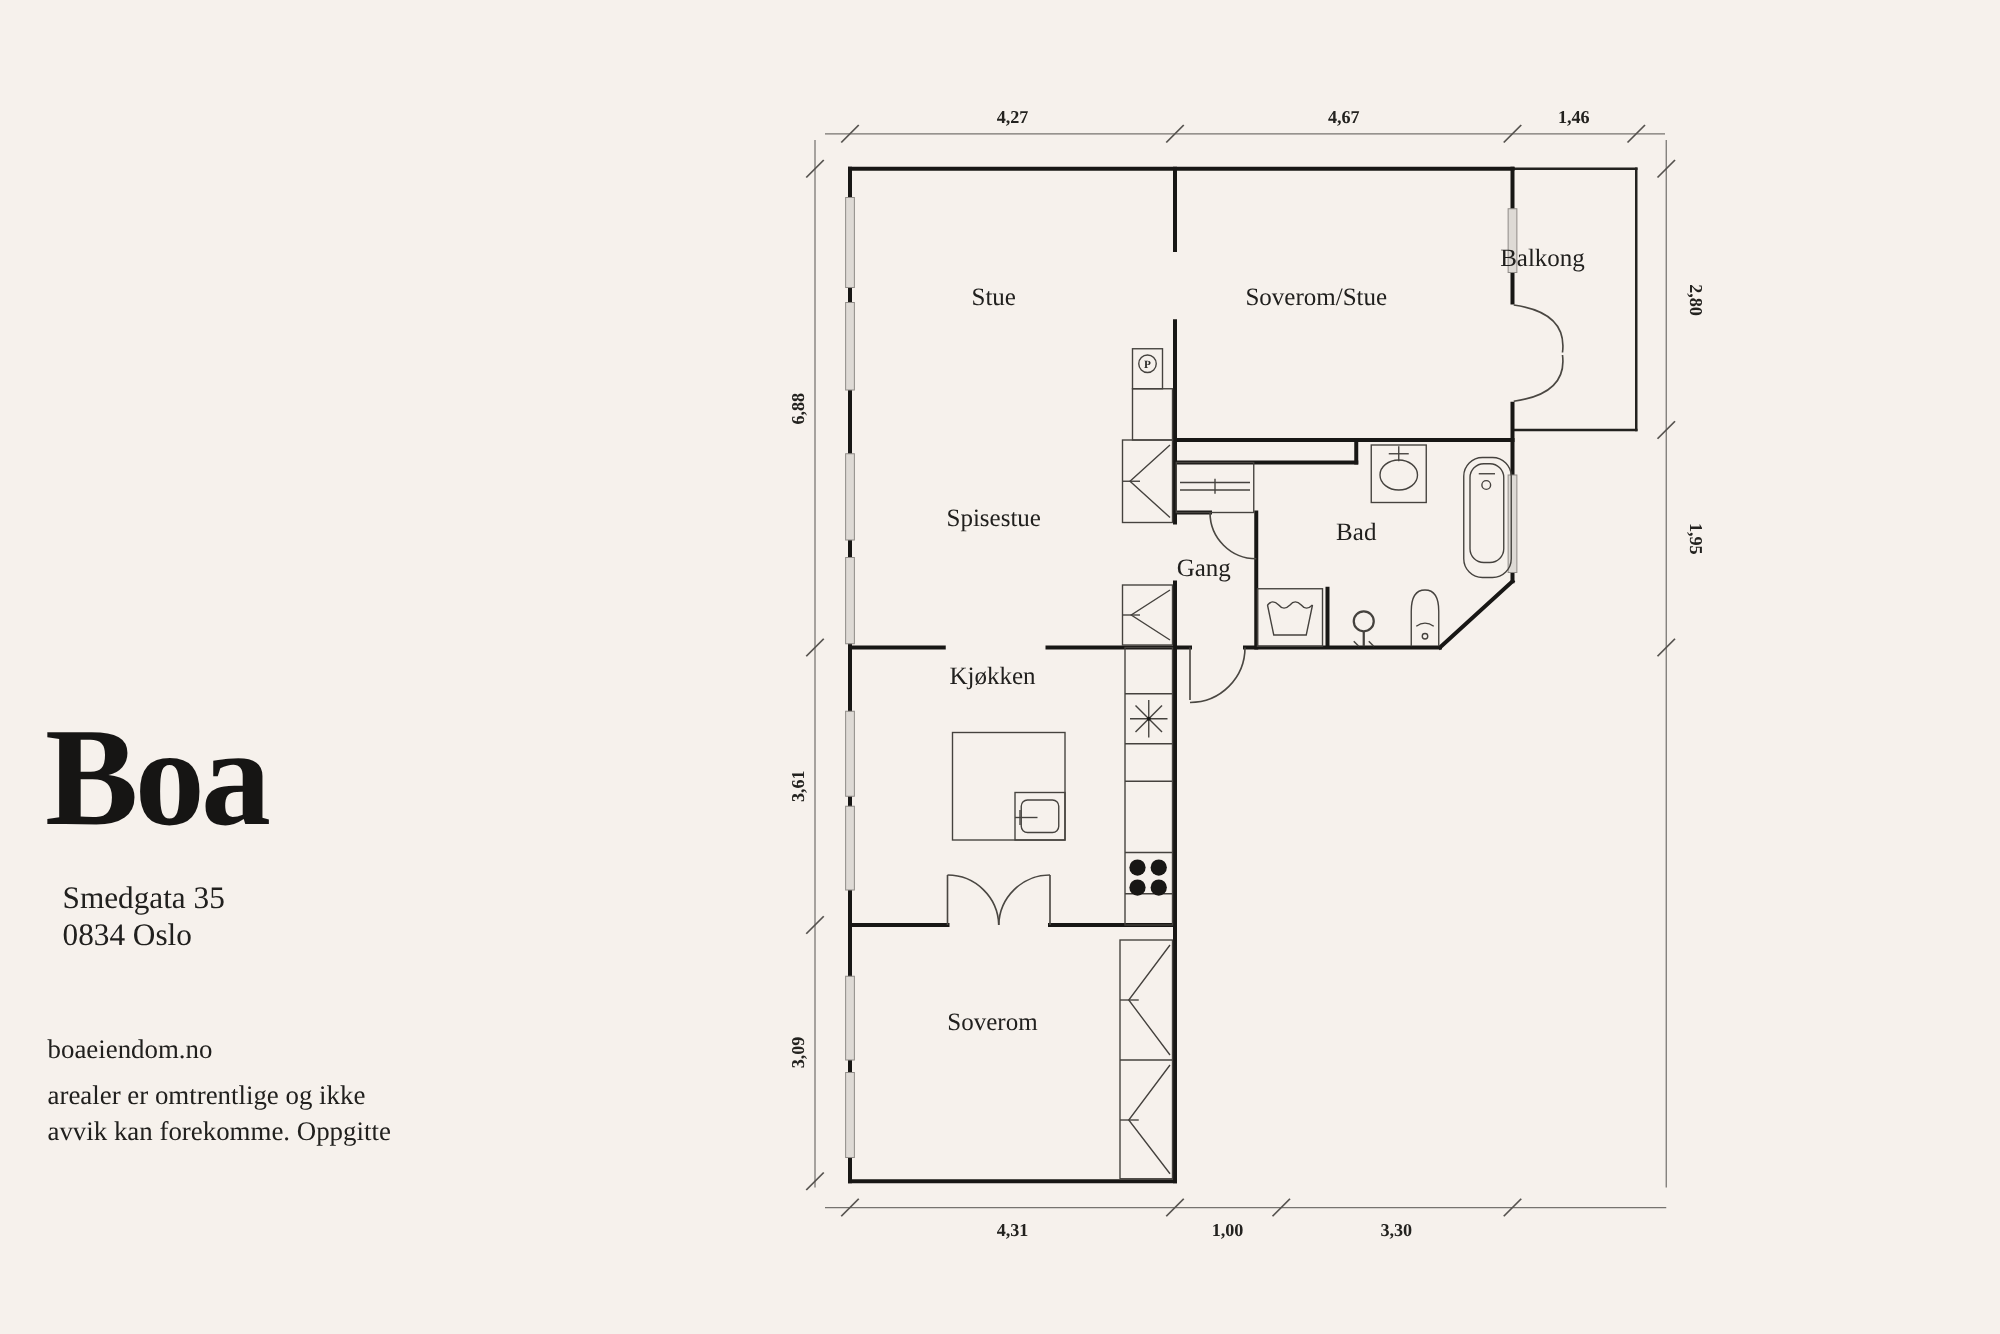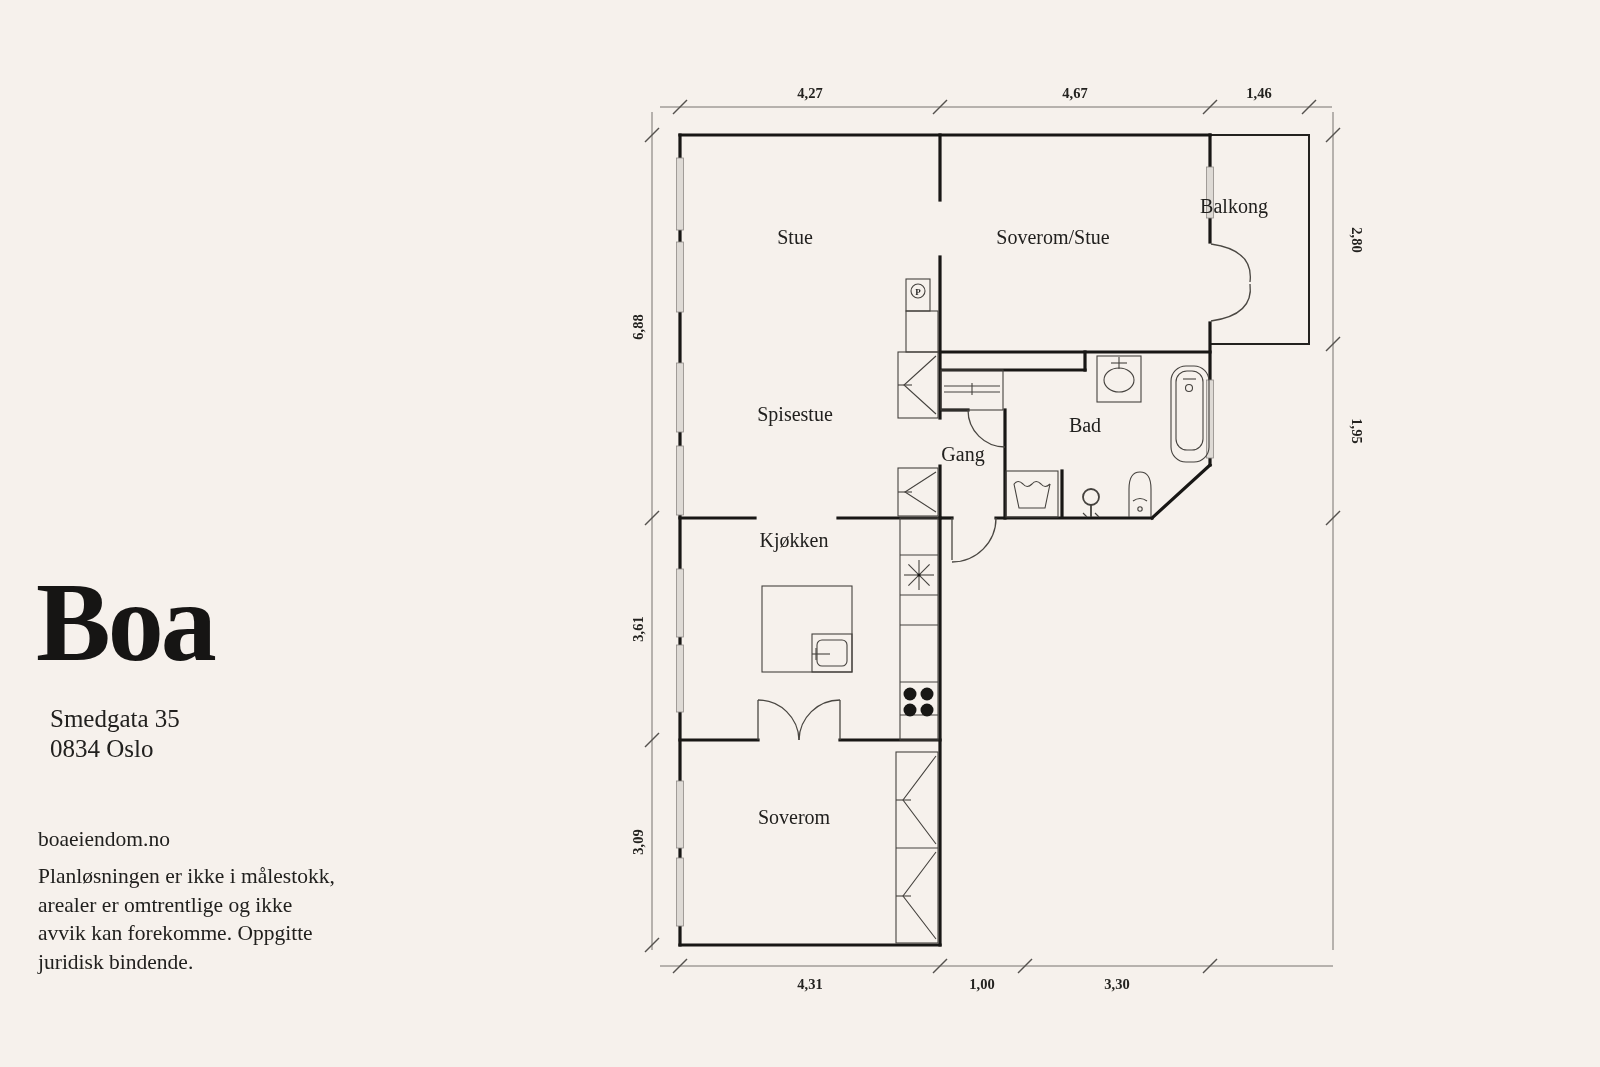--- a/index.html
+++ b/index.html
@@ -39,24 +39,22 @@
 <div class="page">
 
   <aside class="brand">
     <div class="logo">Boa</div>
     <div class="address">
       <div>Smedgata 35</div>
       <div>0834 Oslo</div>
     </div>
     <div class="website">boaeiendom.no</div>
     <div class="disclaimer">
-      <div>Planløsningen er ikke i målestokk,</div>
       <div>arealer er omtrentlige og ikke</div>
       <div>avvik kan forekomme. Oppgitte</div>
-      <div>juridisk bindende.</div>
     </div>
   </aside>
 
   <svg width="1600" height="1067" viewBox="0 0 1600 1067">
 
     <g>
       <line class="dimline" x1="660" y1="107" x2="1332" y2="107"></line>
       <line class="dimline" x1="660" y1="966" x2="1333" y2="966"></line>
       <line class="dimline" x1="652" y1="112" x2="652" y2="950"></line>
       <line class="dimline" x1="1333" y1="112" x2="1333" y2="950"></line>

